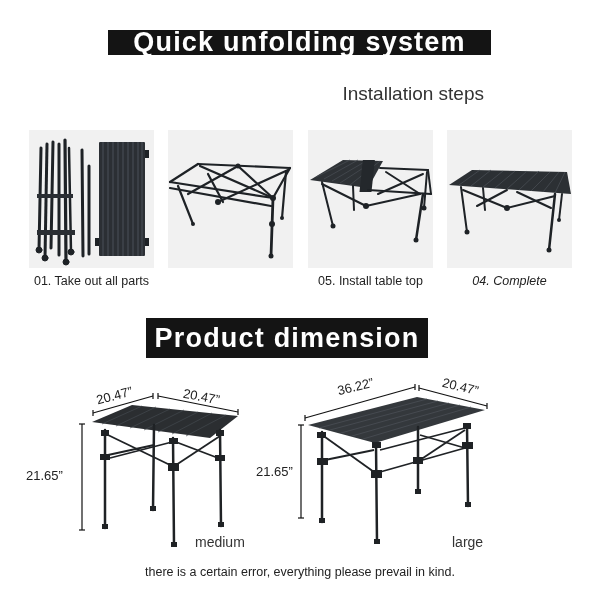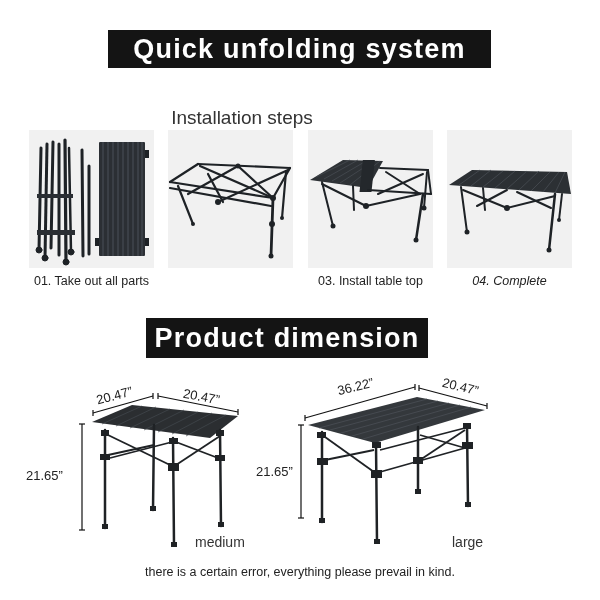--- a/index.html
+++ b/index.html
@@ -1,21 +1,21 @@
 <!DOCTYPE html>
 <html><head>
 <meta charset="utf-8">
 <style>
   * { margin:0; padding:0; box-sizing:border-box; }
   html, body { width:600px; height:600px; background:#ffffff; overflow:hidden; }
   body { position:relative; font-family:"Liberation Sans", sans-serif; color:#222; }
   .banner { position:absolute; background:#141414; color:#fff; font-weight:bold; display:flex; align-items:center; justify-content:center; letter-spacing:1.2px; }
-  #banner1 { left:108px; top:30px; width:383px; height:38px; font-size:27px; }
+  #banner1 { left:108px; top:30px; width:383px; height:25px; font-size:27px; }
   #banner2 { left:146px; top:318px; width:282px; height:40px; font-size:27px; }
-  .subtitle { position:absolute; left:0; width:484px; top:83px; text-align:center; font-size:19px; color:#333;margin-top:24px; }
+  .subtitle { position:absolute; left:0; width:484px; top:83px; text-align:right; font-size:19px; color:#333; }
   .step { position:absolute; top:130px; width:147px; }
   .step .panel { width:125px; height:138px; background:#f1f1f1; position:relative; overflow:hidden; }
   .step .panel svg { position:absolute; left:0; top:0; }
   .step .caption { position:absolute; top:144px; left:-15px; width:155px; text-align:center; font-size:12.5px; color:#222; white-space:nowrap; }
   .dim-label { position:absolute; font-size:13px; color:#222; white-space:nowrap; }
   .size-label { position:absolute; font-size:14px; color:#333; }
   .reminder { position:absolute; left:0; width:600px; top:565px; text-align:center; font-size:12.5px; line-height:14.5px; color:#222; }
   svg.abs { position:absolute; }
 </style>
 </head>
@@ -125,21 +125,21 @@
         <line x1="58" y1="76" x2="112" y2="64"></line>
       </g>
       <g fill="#1e2226">
         <circle cx="58" cy="76" r="3"></circle>
         <circle cx="25" cy="96" r="2.5"></circle>
         <circle cx="108" cy="110" r="2.5"></circle>
         <circle cx="116" cy="78" r="2.5"></circle>
       </g>
     </svg>
   </div>
-  <div class="caption">03. Install table top</div>
+  <div class="caption">05. Install table top</div>
 </div>
 
 <div class="step" style="left:447px;font-style:italic;">
   <div class="panel">
     <svg width="125" height="138" viewBox="0 0 125 138">
       <polygon points="2,55 25,40 120,42 124,64" fill="#2c3034"></polygon>
       <g stroke="#474c53" stroke-width="0.8">
         <line x1="12" y1="55" x2="33" y2="40"></line>
         <line x1="24" y1="56" x2="44" y2="40"></line>
         <line x1="36" y1="57" x2="56" y2="41"></line>

